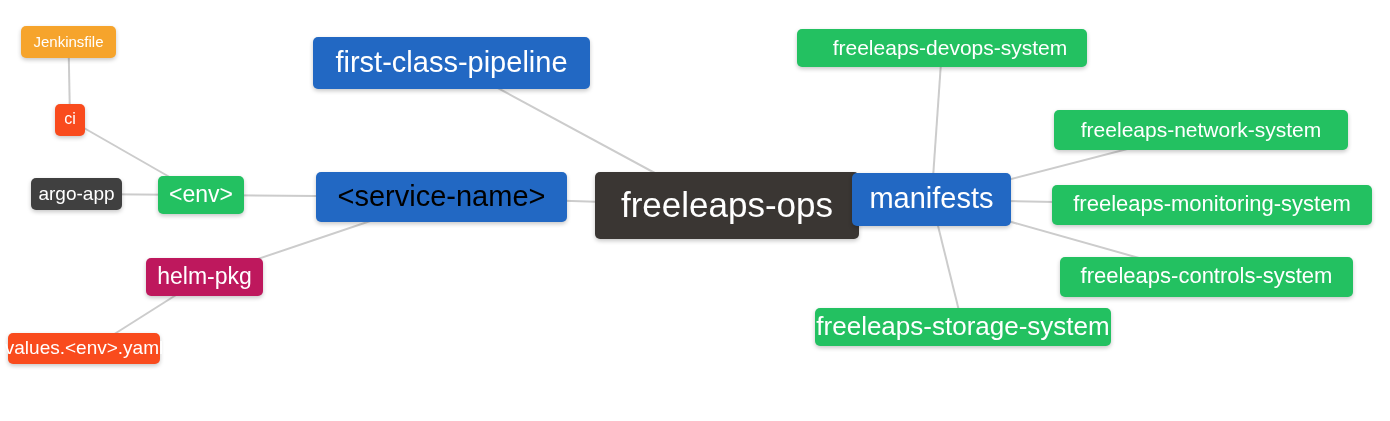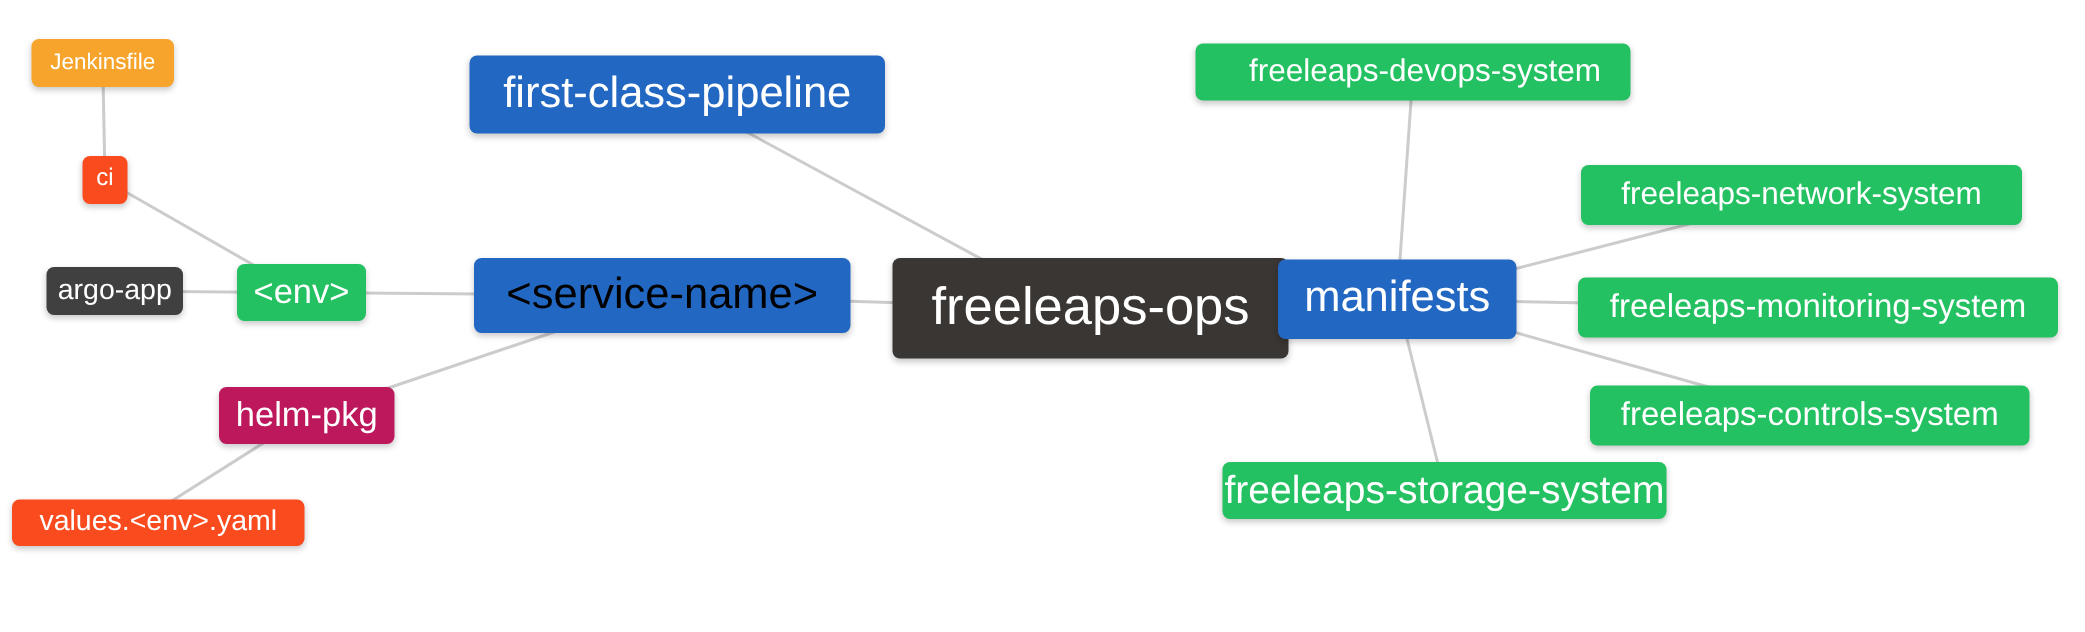--- a/index.html
+++ b/index.html
@@ -70,21 +70,21 @@
     </div>
     <div class="node" style="left: 31px; top: 178px; width: 91px; height: 32px; font-size: 19px; background: #404040; color: rgb(255, 255, 255);">
       <span>argo-app</span>
     </div>
     <div class="node" style="left: 158px; top: 176px; width: 86px; height: 38px; font-size: 23px; background: rgb(35, 193, 97); color: rgb(255, 255, 255);">
       <span>&lt;env&gt;</span>
     </div>
     <div class="node" style="left: 146px; top: 258px; width: 117px; height: 38px; font-size: 23px; background: #be185d; color: rgb(255, 255, 255);">
       <span>helm-pkg</span>
     </div>
-    <div class="node" style="left: 8px; top: 333px; width: 195px; height: 31px; font-size: 19px; background: rgb(249, 75, 29); color: rgb(255, 255, 255);">
+    <div class="node" style="left: 8px; top: 333px; width: 152px; height: 31px; font-size: 19px; background: rgb(249, 75, 29); color: rgb(255, 255, 255);">
       <span>values.&lt;env&gt;.yaml</span>
     </div>
     <div class="node" style="left: 313px; top: 37px; width: 277px; height: 52px; font-size: 29px; background: rgb(34, 104, 195); color: rgb(255, 255, 255);">
       <span>first-class-pipeline</span>
     </div>
     <div class="node" style="left: 316px; top: 172px; width: 251px; height: 50px; font-size: 29px; background: rgb(34, 104, 195); color: #000000;">
       <span>&lt;service-name&gt;</span>
     </div>
     <div class="node" style="left: 583px; top: 172px; width: 264px; height: 67px; font-size: 35px; background: rgb(58, 54, 51); color: rgb(255, 255, 255); margin-left: 12px;">
       <span>freeleaps-ops</span>

